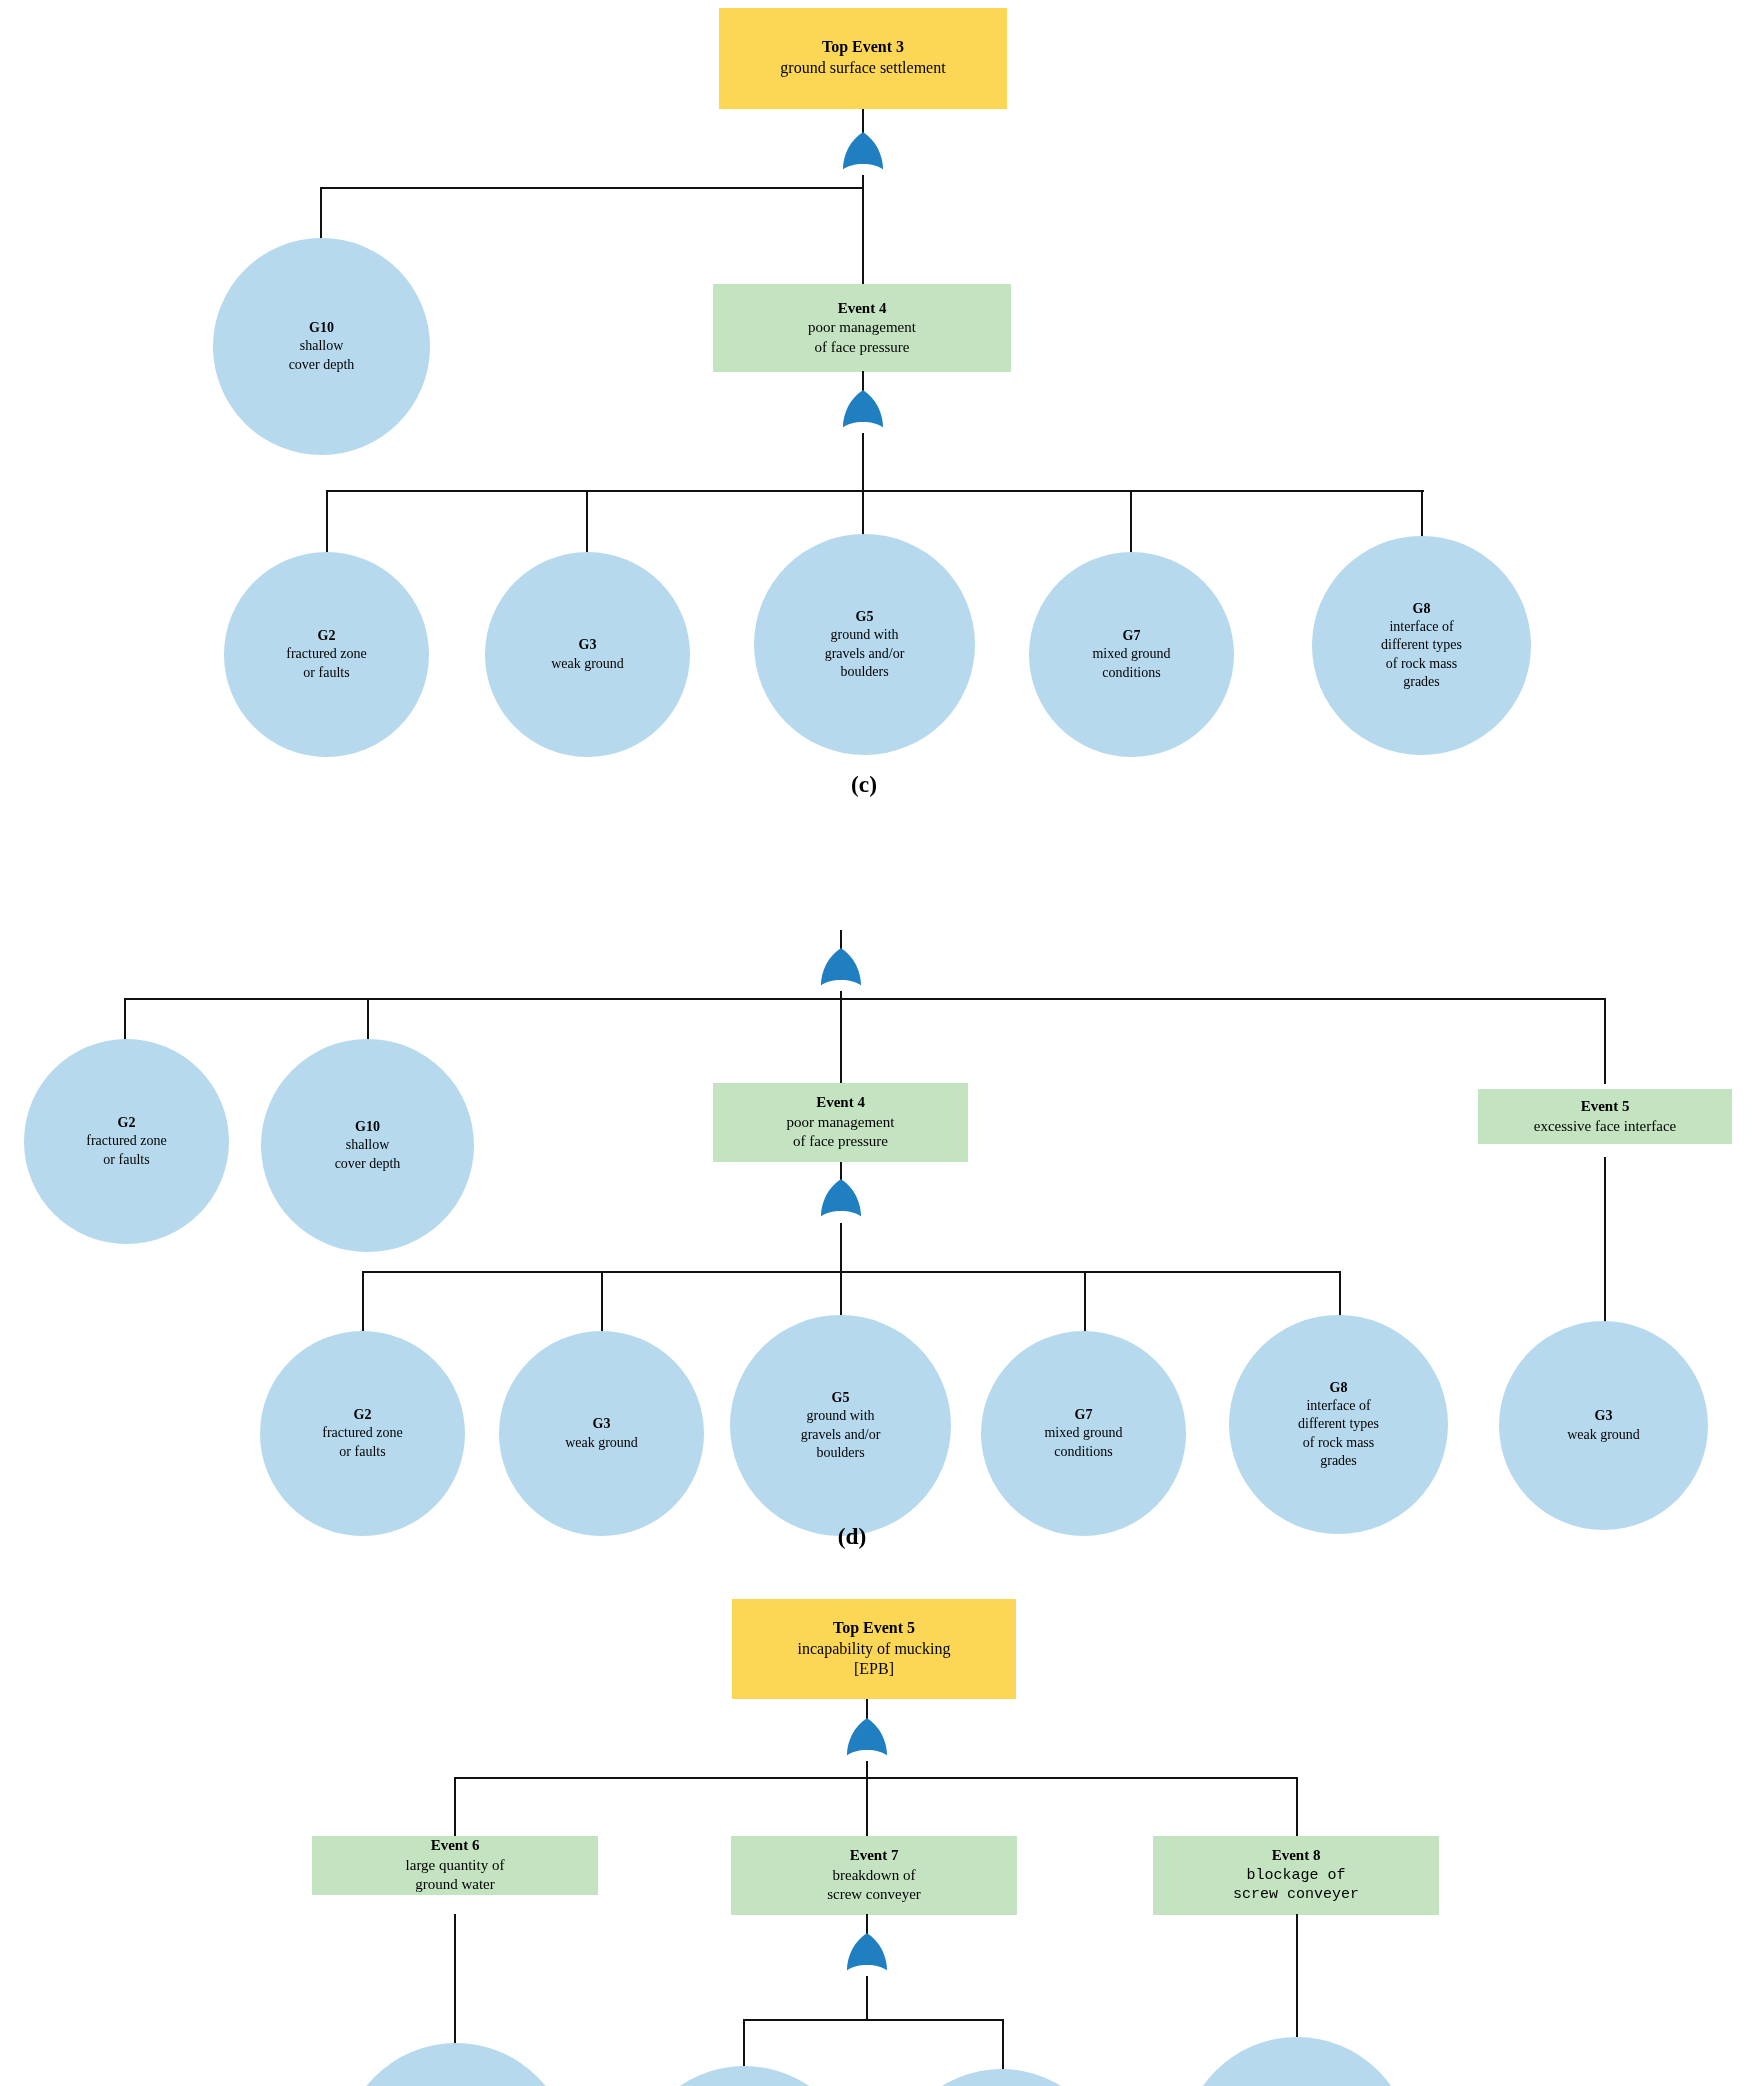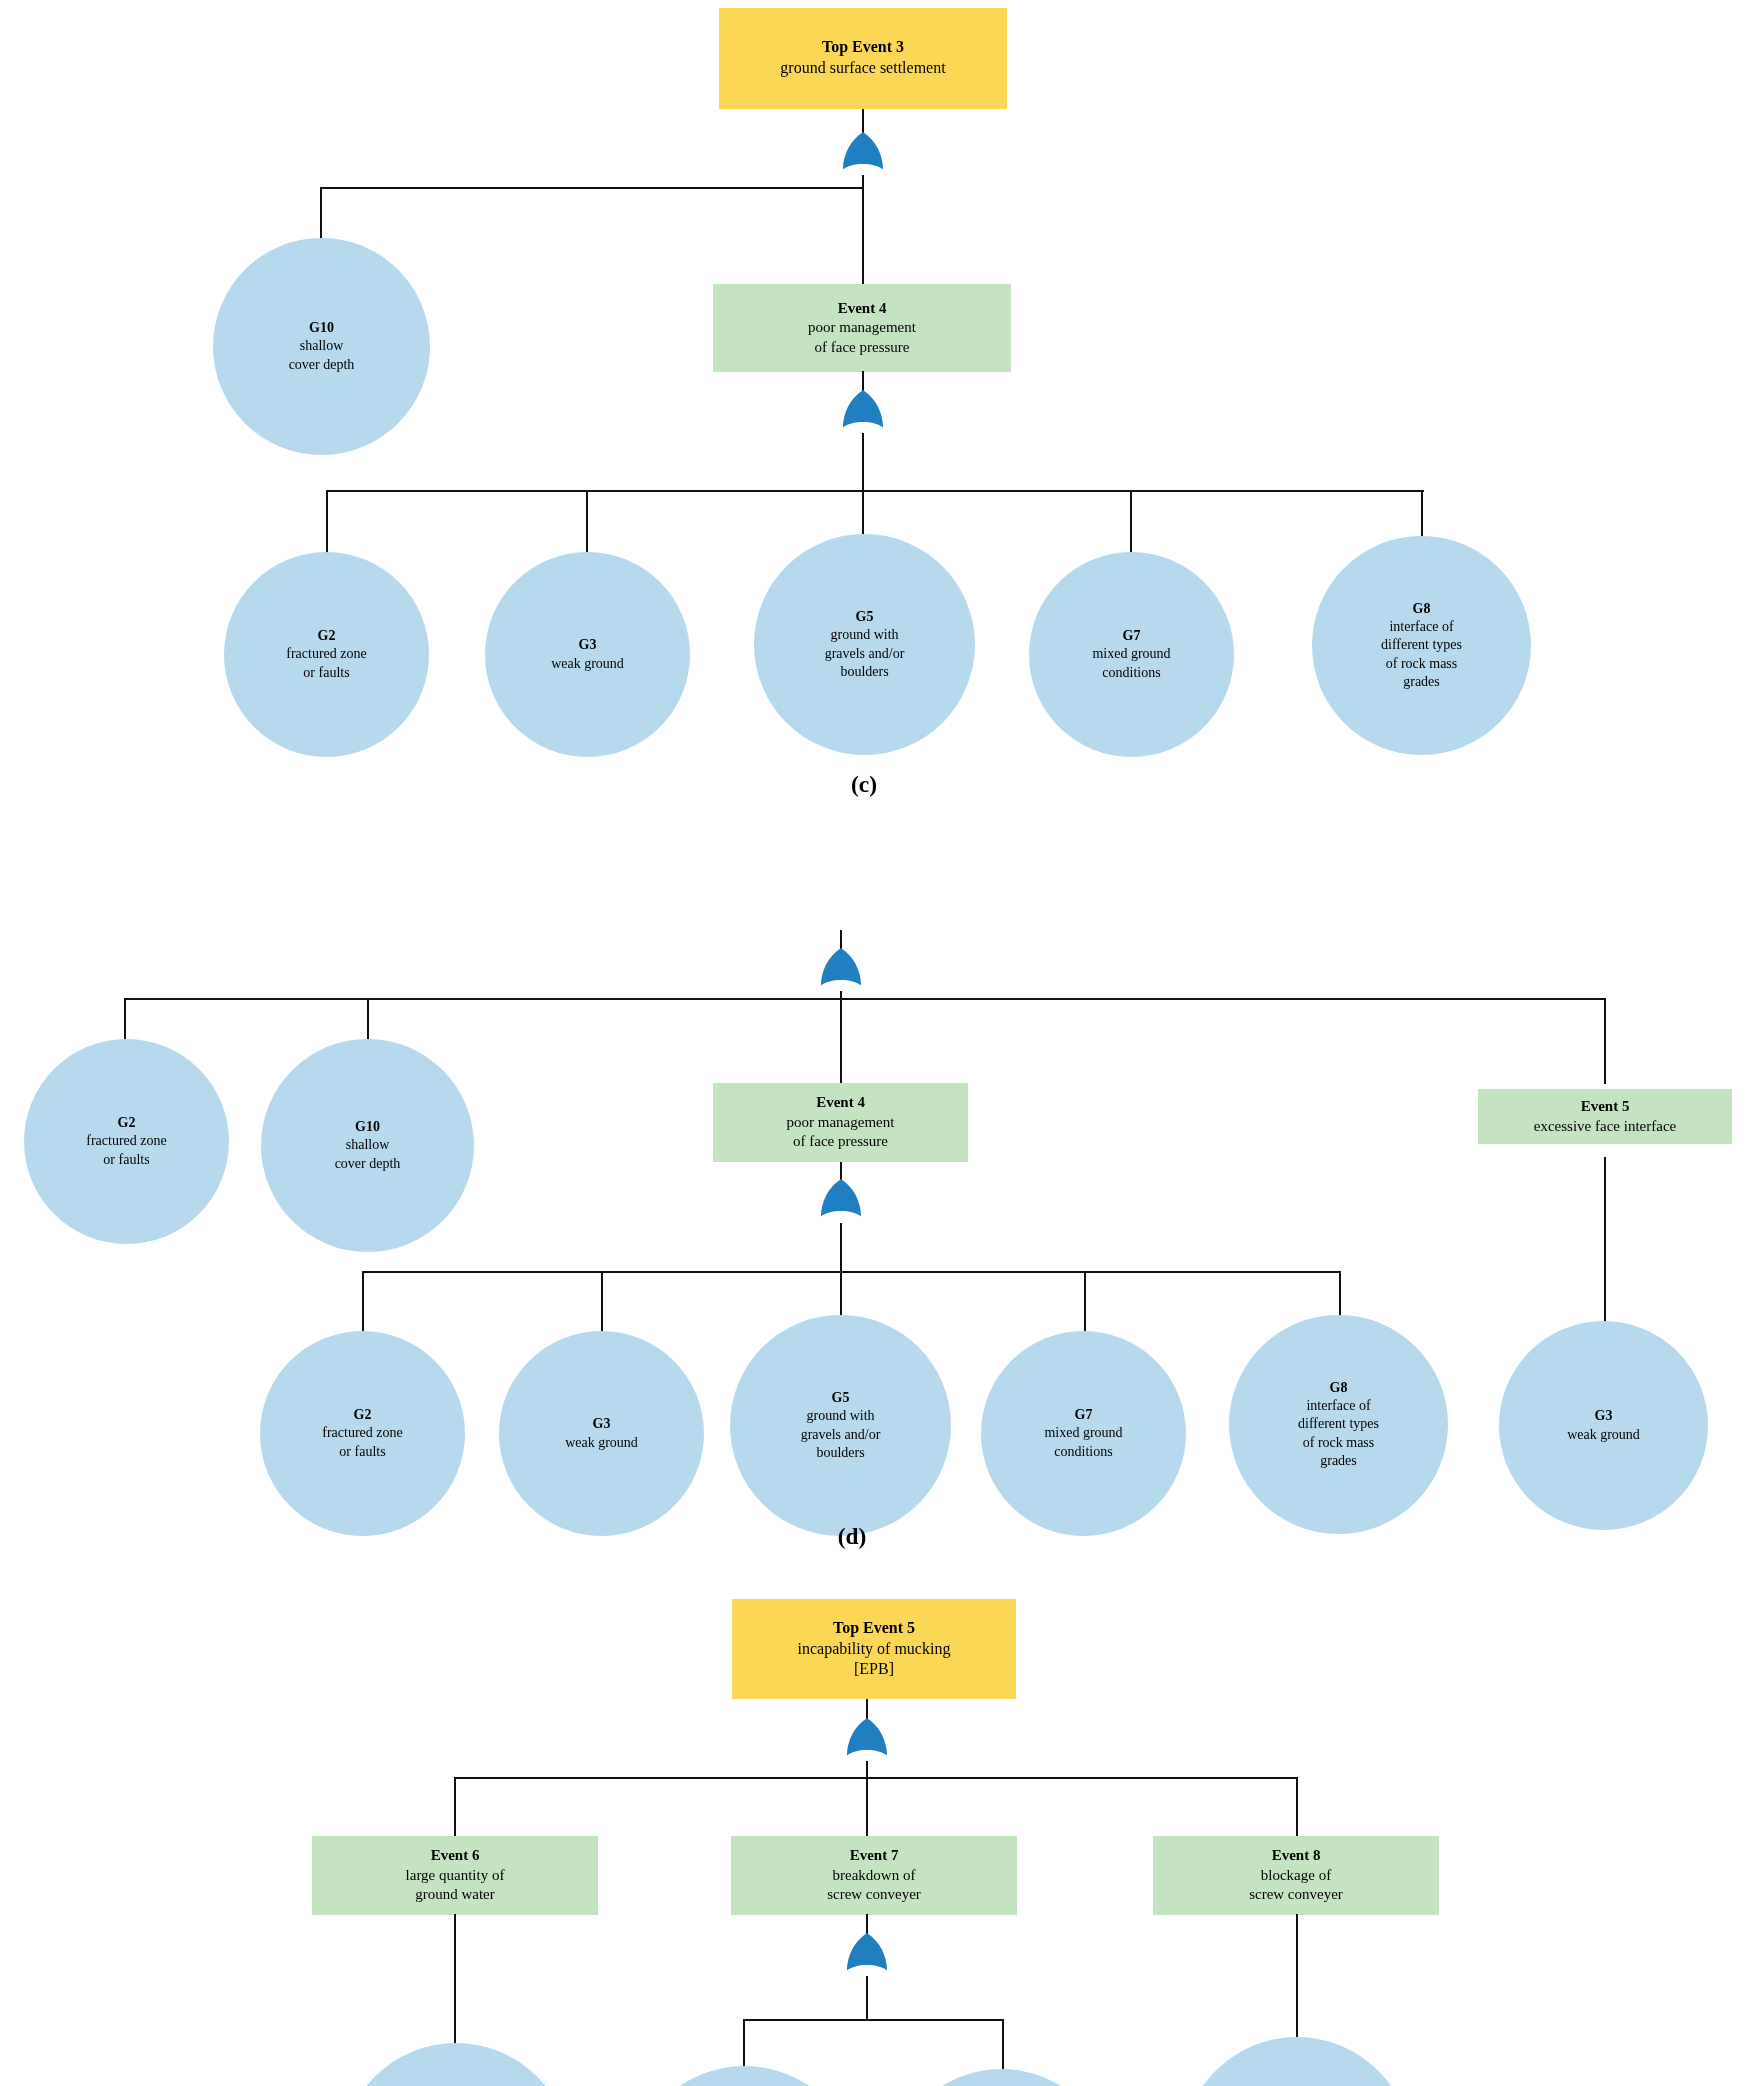--- a/index.html
+++ b/index.html
@@ -234,38 +234,38 @@
   <svg width="46" height="47" viewBox="0 0 110 112">
     <path d="M55 2 C 86 22, 103 58, 103 92 C 84 74, 26 74, 7 92 C 7 58, 24 22, 55 2 Z" fill="#1f7fc0"></path>
   </svg>
 </div>
 <div class="vline" style="left:866px;top:1761px;height:20px;"></div>
 <div class="hline" style="left:454px;top:1777px;width:843px;"></div>
 <div class="vline" style="left:454px;top:1777px;height:61px;"></div>
 <div class="vline" style="left:866px;top:1777px;height:61px;"></div>
 <div class="vline" style="left:1296px;top:1777px;height:61px;"></div>
 
-<div class="node event-box" style="left:312px;top:1836px;width:286px;height:79px;">
+<div class="node event-box" style="left:312px;top:1836px;width:286px;height:59px;">
   <div class="inner">
     <span class="ttl">Event 6</span>
     <span class="sub" style="white-space:pre-line;">large quantity of
 ground water</span>
   </div>
 </div>
 <div class="node event-box" style="left:731px;top:1836px;width:286px;height:79px;">
   <div class="inner">
     <span class="ttl">Event 7</span>
     <span class="sub" style="white-space:pre-line;">breakdown of
 screw conveyer</span>
   </div>
 </div>
 <div class="node event-box" style="left:1153px;top:1836px;width:286px;height:79px;">
   <div class="inner">
     <span class="ttl">Event 8</span>
-    <span class="sub" style="white-space:pre-line;">blockage of
+    <span class="sub" style="white-space:pre-line;font-family:Liberation Mono, monospace;">blockage of
 screw conveyer</span>
   </div>
 </div>
 
 <div class="vline" style="left:454px;top:1914px;height:131px;"></div>
 
 <div class="vline" style="left:1296px;top:1914px;height:125px;"></div>
 
 <div class="vline" style="left:866px;top:1914px;height:20px;"></div>
 <div class="gate" style="left:844px;top:1932px;width:46px;height:47px;">

